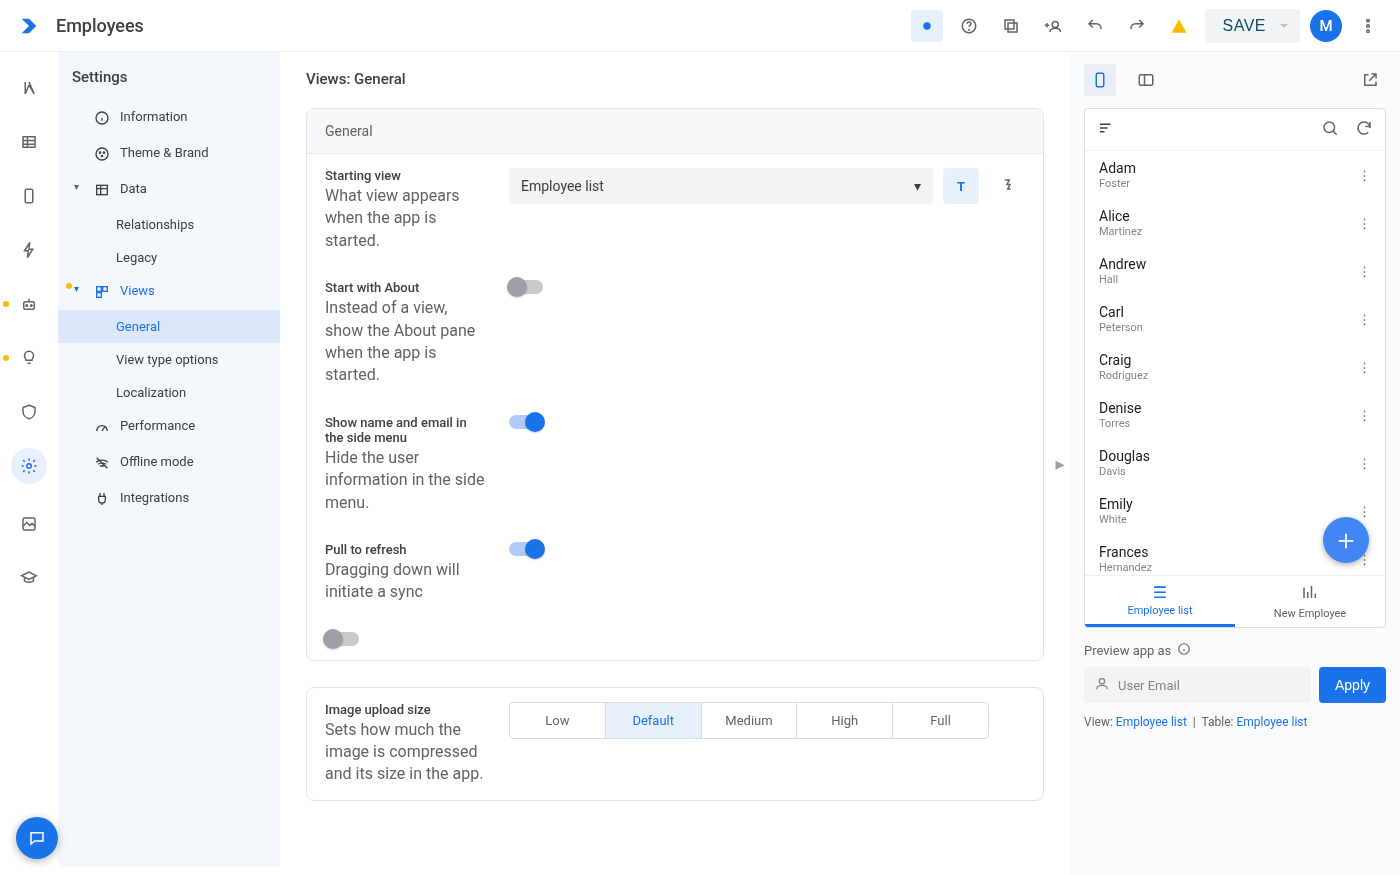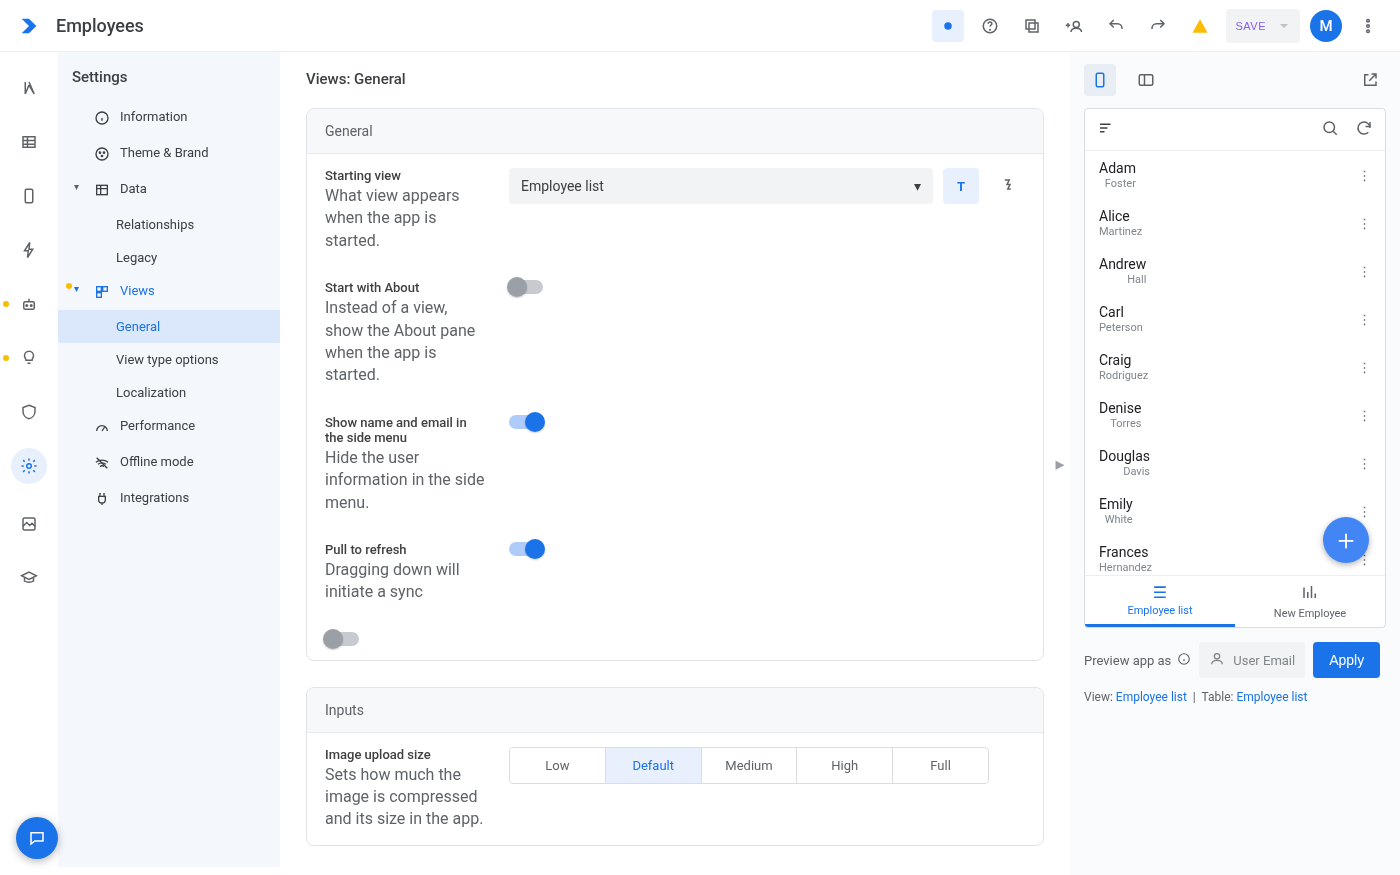--- a/index.html
+++ b/index.html
@@ -30,22 +30,22 @@
 .topbar h1 { font-size: 18px; font-weight: 500; color: #3c4043; }
 .topbar .spacer { flex: 1; }
 .topbar-icons { display: flex; align-items: center; gap: 10px; }
 .tb-icon {
   width: 32px; height: 32px; display: flex; align-items: center; justify-content: center;
   color: #5f6368; border-radius: 4px; cursor: pointer;
 }
 .tb-icon.box { background: #e8f0fe; color: #1a73e8; }
 .tb-icon.warn { color: #fbbc04; }
 .save-btn {
-  height: 34px; padding: 0 34px 0 9px; background: #f1f3f4; color: #8b5cf6;
-  font-size: 11px; letter-spacing: .5px; border-radius: 4px; border: none;
+  height: 34px; padding: 0 34px 0 18px; background: #f1f3f4; color: #0c4a6e;
+  font-size: 16px; letter-spacing: .5px; border-radius: 4px; border: none;
   position: relative;
 }
 .save-btn::after {
   content: ""; position: absolute; right: 12px; top: 50%;
   border: 4px solid transparent; border-top-color: #bdc1c6; transform: translateY(-2px);
 }
 .avatar {
   width: 32px; height: 32px; border-radius: 50%; background: #1a73e8;
   color: #fff; display: flex; align-items: center; justify-content: center;
   font-weight: 500; font-size: 15px;
@@ -183,36 +183,36 @@
   display: flex; align-items: center; justify-content: space-between;
   padding: 10px 12px; border-bottom: 1px solid #eceff1;
 }
 .phone-top .icons { display:flex; gap:16px; color:#5f6368;}
 .list { flex: 1; overflow: hidden; }
 .li {
   display: flex; justify-content: space-between; align-items: center;
   padding: 9px 14px;
 }
 .li .names .n1 { font-size: 14px; color: #202124; }
-.li .names .n2 { font-size: 11px; color: #80868b; margin-top: 1px; text-align: right;}
+.li .names .n2 { font-size: 11px; color: #80868b; margin-top: 1px;}
 .li .dots { color:#5f6368; cursor:pointer; }
 .fab {
   position: absolute; right: 16px; bottom: 64px;
   width: 46px; height: 46px; border-radius: 50%; background: #4285f4;
   color: #fff; display:flex; align-items:center; justify-content:center;
   font-size: 28px; box-shadow: 0 2px 6px rgba(0,0,0,.3);
 }
 .phone-tabs {
   display:flex; border-top:1px solid #eceff1; height:52px;
 }
 .ptab { flex:1; display:flex; flex-direction:column; align-items:center; justify-content:center; gap:2px; font-size:11px; color:#5f6368; cursor:pointer;}
 .ptab.active { color:#1a73e8; border-bottom: 3px solid #1a73e8; }
 .ptab .pic { font-size:16px; }
 
-.preview-as { margin-top: 14px; font-size: 13px; display:flex; flex-direction:row; gap:8px;}
+.preview-as { margin-top: 14px; font-size: 13px; display:flex; flex-direction:column; gap:8px;}
 .preview-as .lbl { color:#5f6368; display:flex; align-items:center; gap:6px;}
 .pa-row { display:flex; gap:8px; }
 .user-box {
   flex:1; height:36px; background:#f1f3f4; border-radius:4px;
   display:flex; align-items:center; gap:8px; padding:0 10px; color:#80868b;
 }
 .apply-btn {
   height:36px; padding:0 16px; background:#1a73e8; color:#fff; border:none;
   border-radius:4px; font-size:14px; cursor:pointer;
 }
@@ -511,21 +511,20 @@
     <div class="row">
       <div class="ctrl">
           <div class="toggle">
             <div class="knob"></div>
           </div>
         </div>
     </div>
   </div>
 
   <div class="card">
-    <div class="card-hdr">Inputs</div>
 
     <div class="row">
       <div class="label-col">
           <div class="lbl">Image upload size</div>
           <div class="sub">Sets how much the image is compressed and its size in the app.</div>
         </div>
       <div class="ctrl">
         <div class="seg-group">
           <div class="seg">Low</div>
           <div class="seg active">Default</div>

